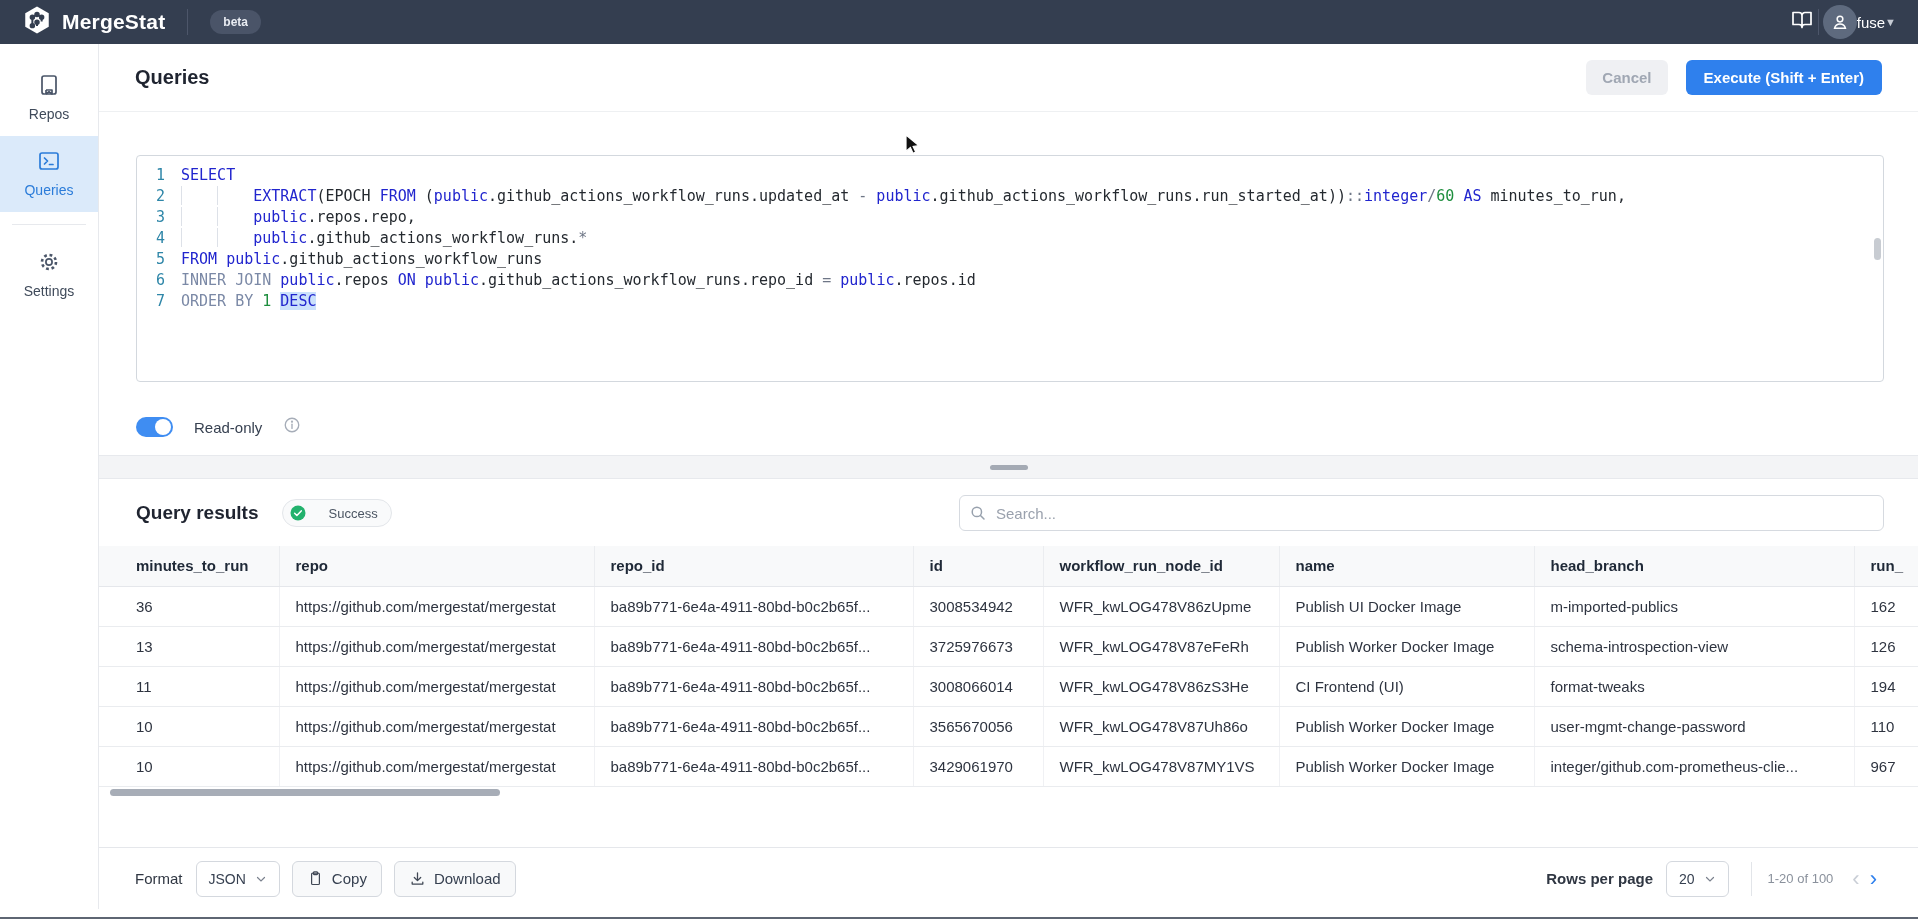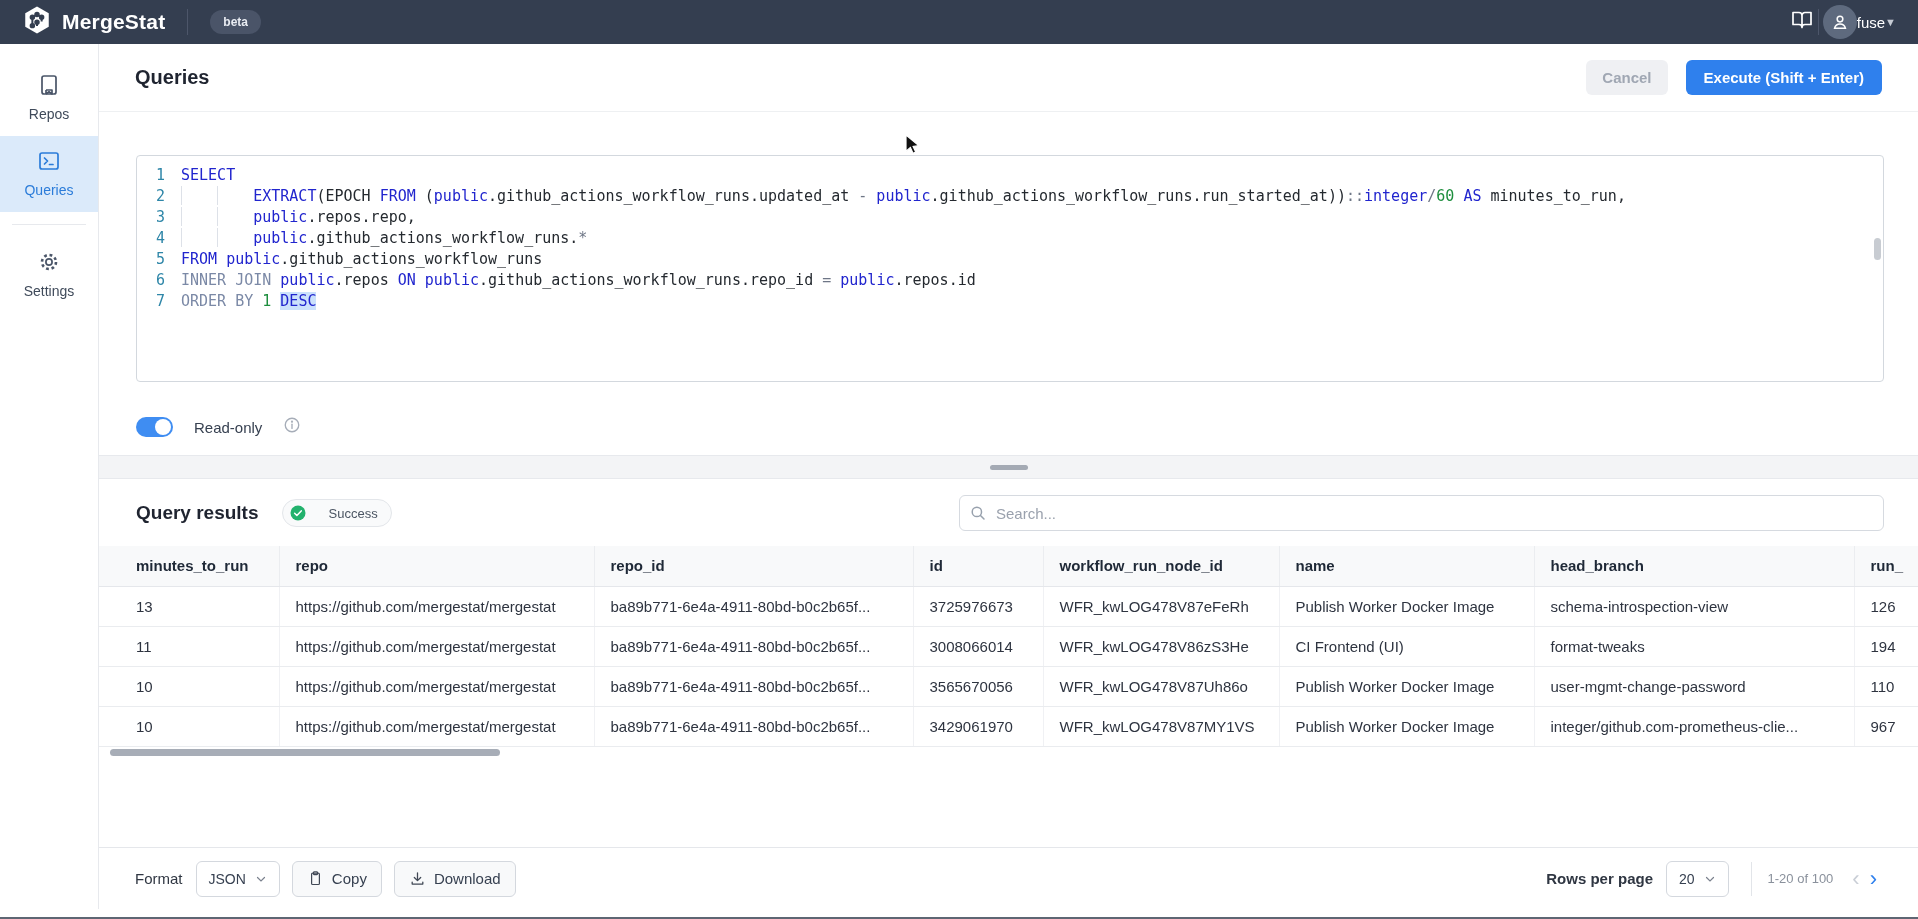--- a/index.html
+++ b/index.html
@@ -289,20 +289,30 @@
                   <th>repo_id</th>
                   <th>id</th>
                   <th>workflow_run_node_id</th>
                   <th>name</th>
                   <th>head_branch</th>
                   <th>run_</th>
                 </tr>
               </thead>
             <tbody>
                 <tr>
+                  <td>36</td>
+                  <td>https://github.com/mergestat/mergestat</td>
+                  <td>ba89b771-6e4a-4911-80bd-b0c2b65f...</td>
+                  <td>3008534942</td>
+                  <td>WFR_kwLOG478V86zUpme</td>
+                  <td>Publish UI Docker Image</td>
+                  <td>m-imported-publics</td>
+                  <td>162</td>
+                </tr>
+                <tr>
                   <td>13</td>
                   <td>https://github.com/mergestat/mergestat</td>
                   <td>ba89b771-6e4a-4911-80bd-b0c2b65f...</td>
                   <td>3725976673</td>
                   <td>WFR_kwLOG478V87eFeRh</td>
                   <td>Publish Worker Docker Image</td>
                   <td>schema-introspection-view</td>
                   <td>126</td>
                 </tr>
                 <tr>

